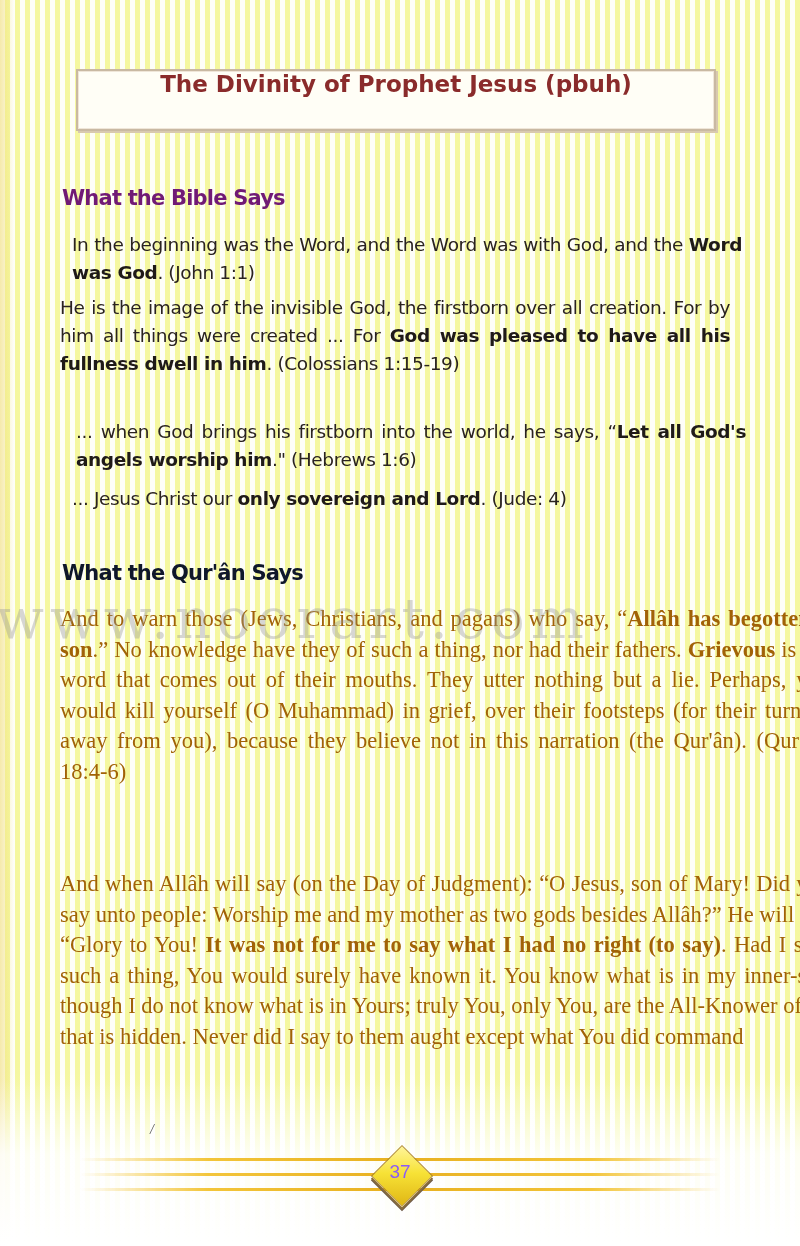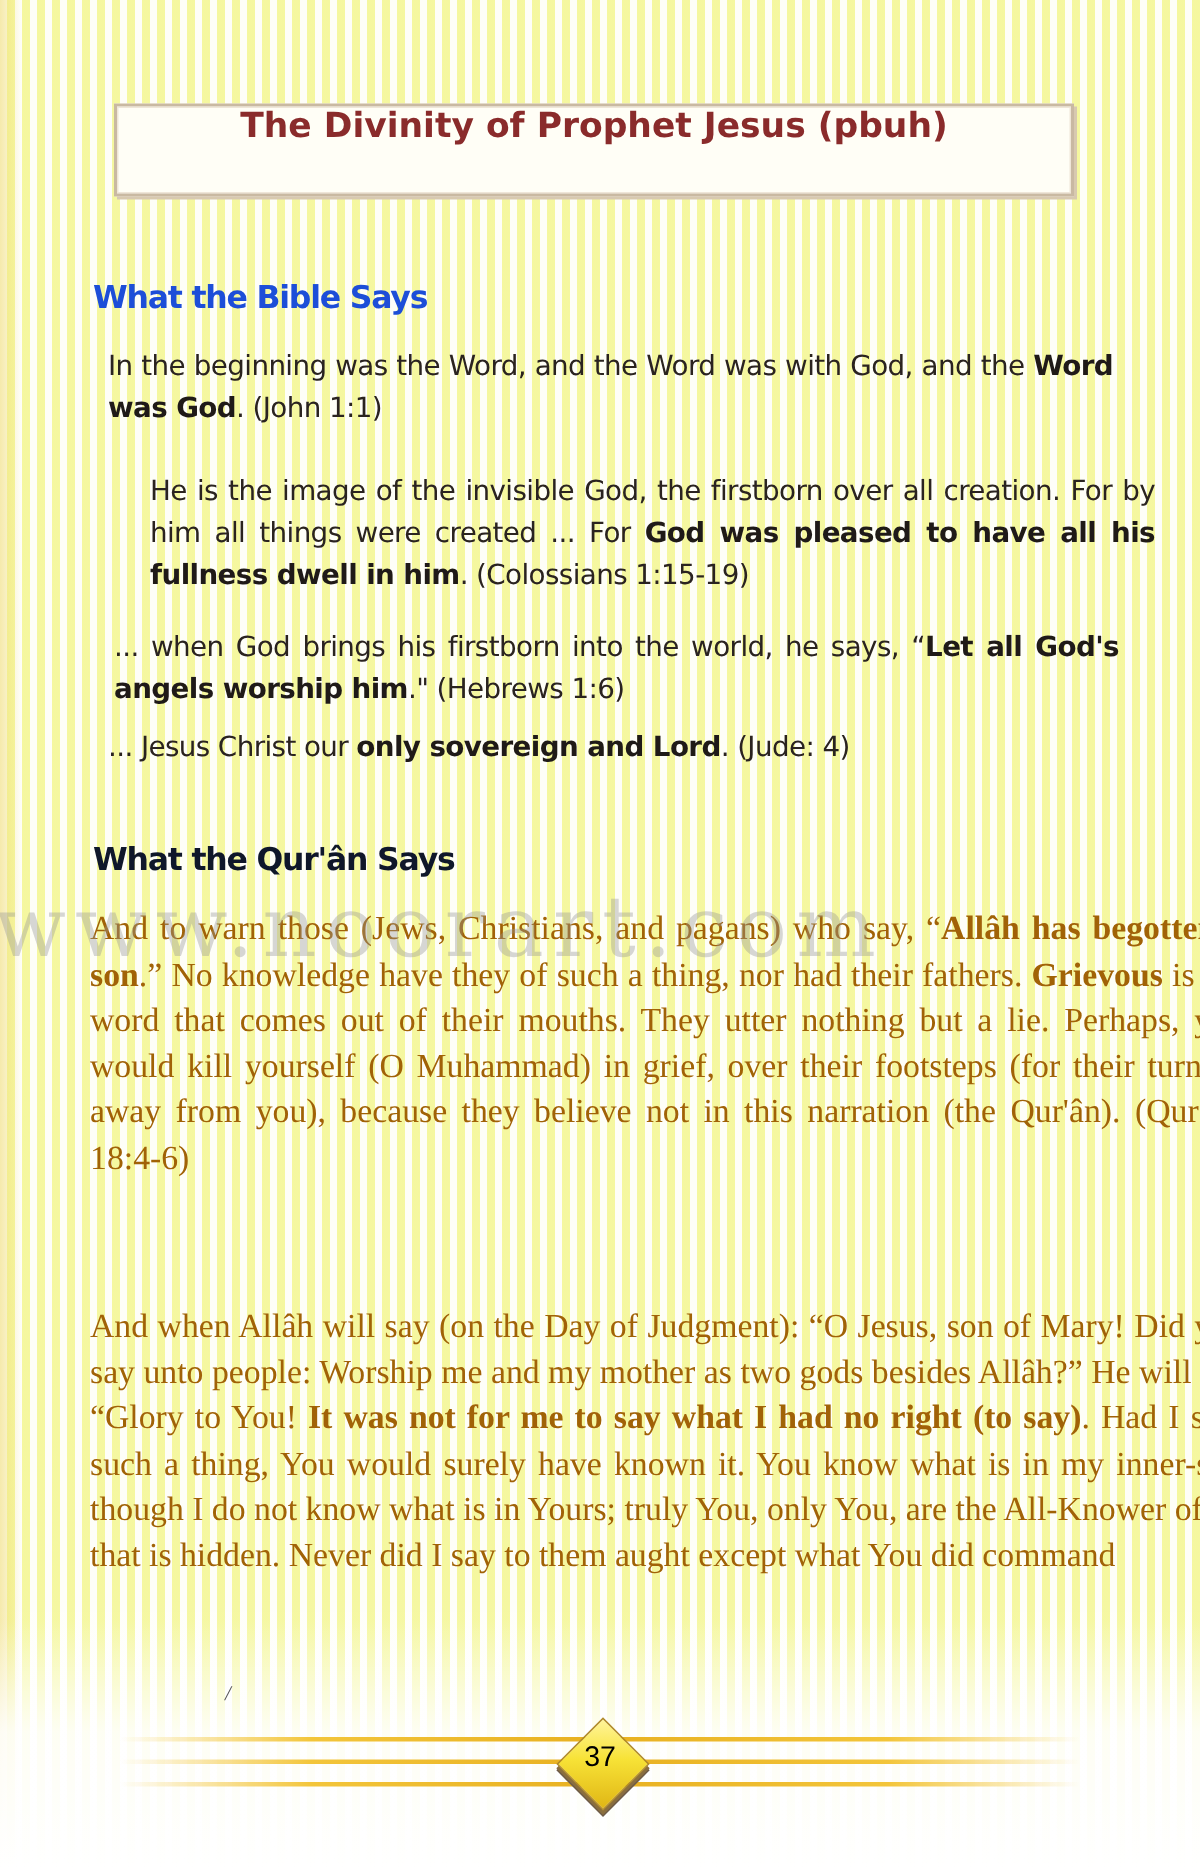--- a/index.html
+++ b/index.html
@@ -28,32 +28,32 @@
   }
   .title-text {
     font-family:"DejaVu Sans", sans-serif; font-weight:bold;
     font-size:23px; color:#8a2b2b; letter-spacing:0px;
   }
   .heading {
     position:absolute; left:62px;
     font-family:"DejaVu Sans", sans-serif; font-weight:bold; font-size:21px;
     letter-spacing:-0.8px;
   }
-  .heading.bible { top:186px; color:#1d4ed8; }
+  .heading.bible { top:186px; color:#701a75; }
   .heading.quran { top:561px; color:#0f172a; }
 
   .sans-para {
     position:absolute; left:60px; width:670px;
     font-family:"DejaVu Sans", sans-serif; font-size:18.5px;
     line-height:28px; color:#2a2320; letter-spacing:-0.4px;
     text-align:justify;
   }
   .sans-para b { font-weight:bold; color:#1f1a18; }
   .p1 { top:231px;padding-left:12px; }
-  .p2 { top:314px;padding-left:40px; }
+  .p2 { top:294px; }
   .p3 { top:402px; }
   .p4 { top:473px; }
 
   .serif-para {
     position:absolute; left:60px; width:770px;
     font-family:"Liberation Serif", serif; font-size:22.5px;
     line-height:30.5px; color:#a16207; text-align:justify;
   }
   .serif-para b { font-weight:bold; }
   .q1 { top:604px; }
@@ -88,21 +88,21 @@
   }
   .diamond {
     position:absolute; left:10px; top:10px; width:42px; height:42px;
     transform:rotate(45deg);
     background:linear-gradient(135deg, #fff59a 0%, #f7e236 45%, #e0b615 100%);
     border:1px solid #b08a28;
     box-shadow: 2px 2px 0 #8a6e3e, 3px 3px 0 #6d5a46;
   }
   .page-number {
     position:absolute; left:0; right:0; top:17px; text-align:center;
-    font-family:"Liberation Sans", sans-serif; font-size:19px; color:#000000;
+    font-family:"Liberation Sans", sans-serif; font-size:19px; color:#8b5cf6;
   }
 </style>
 </head>
 <body>
 
 <div class="left-shadow"></div>
 
 <div class="title-box">
   <span class="title-text">The Divinity of Prophet Jesus (pbuh)</span>
 </div>

